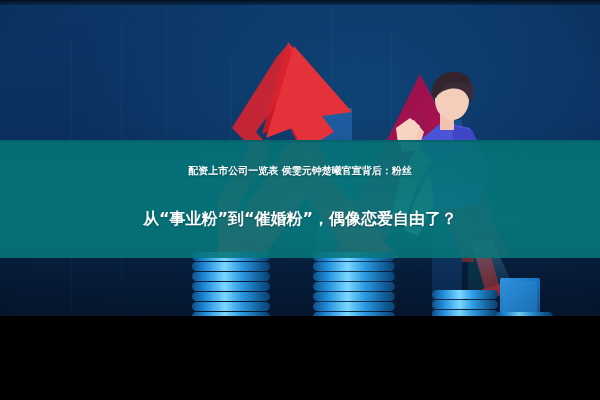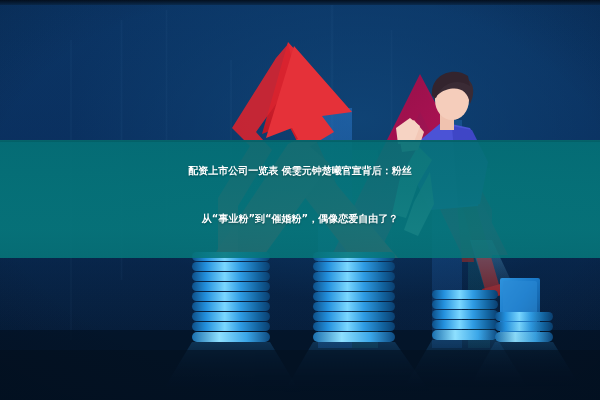--- a/index.html
+++ b/index.html
@@ -3,21 +3,21 @@
 <meta charset="utf-8">
 <style>
   html, body {
     margin: 0;
     padding: 0;
     background: #000;
   }
   #stage {
     position: relative;
     width: 600px;
-    height: 400px;
+    height: 316px;
     overflow: hidden;
     font-family: "DejaVu Sans", "Liberation Sans", sans-serif;
     background: #0a2d52;
   }
   .bg-base2 {
     position: absolute;
     inset: 0;
     background:
       radial-gradient(ellipse 420px 260px at 60% 30%, rgba(16,70,120,0.85) 0%, rgba(10,45,85,0.1) 70%),
       linear-gradient(180deg, #0b3667 0%, #0a3060 40%, #07203f 76%, #041329 100%);
@@ -281,16 +281,16 @@
     <rect x="0" y="350" width="600" height="50" fill="#03101f" opacity=".6"></rect>
   </svg>
 
   <div class="bg-vignette"></div>
 
   <div class="band"></div>
   <div class="band-top-edge"></div>
 
   <div class="headline">
     <span class="hl-line1" style="font-size: 10px;">配资上市公司一览表 侯雯元钟楚曦官宣背后：粉丝</span>
-    <span class="hl-line2" style="font-size: 10px;">从“事业粉”到“催婚粉”，偶像恋爱自由了？</span>
+    <span class="hl-line2" style="font-size: 16px;">从“事业粉”到“催婚粉”，偶像恋爱自由了？</span>
   </div>
 
 </div>
 
 </body></html>

